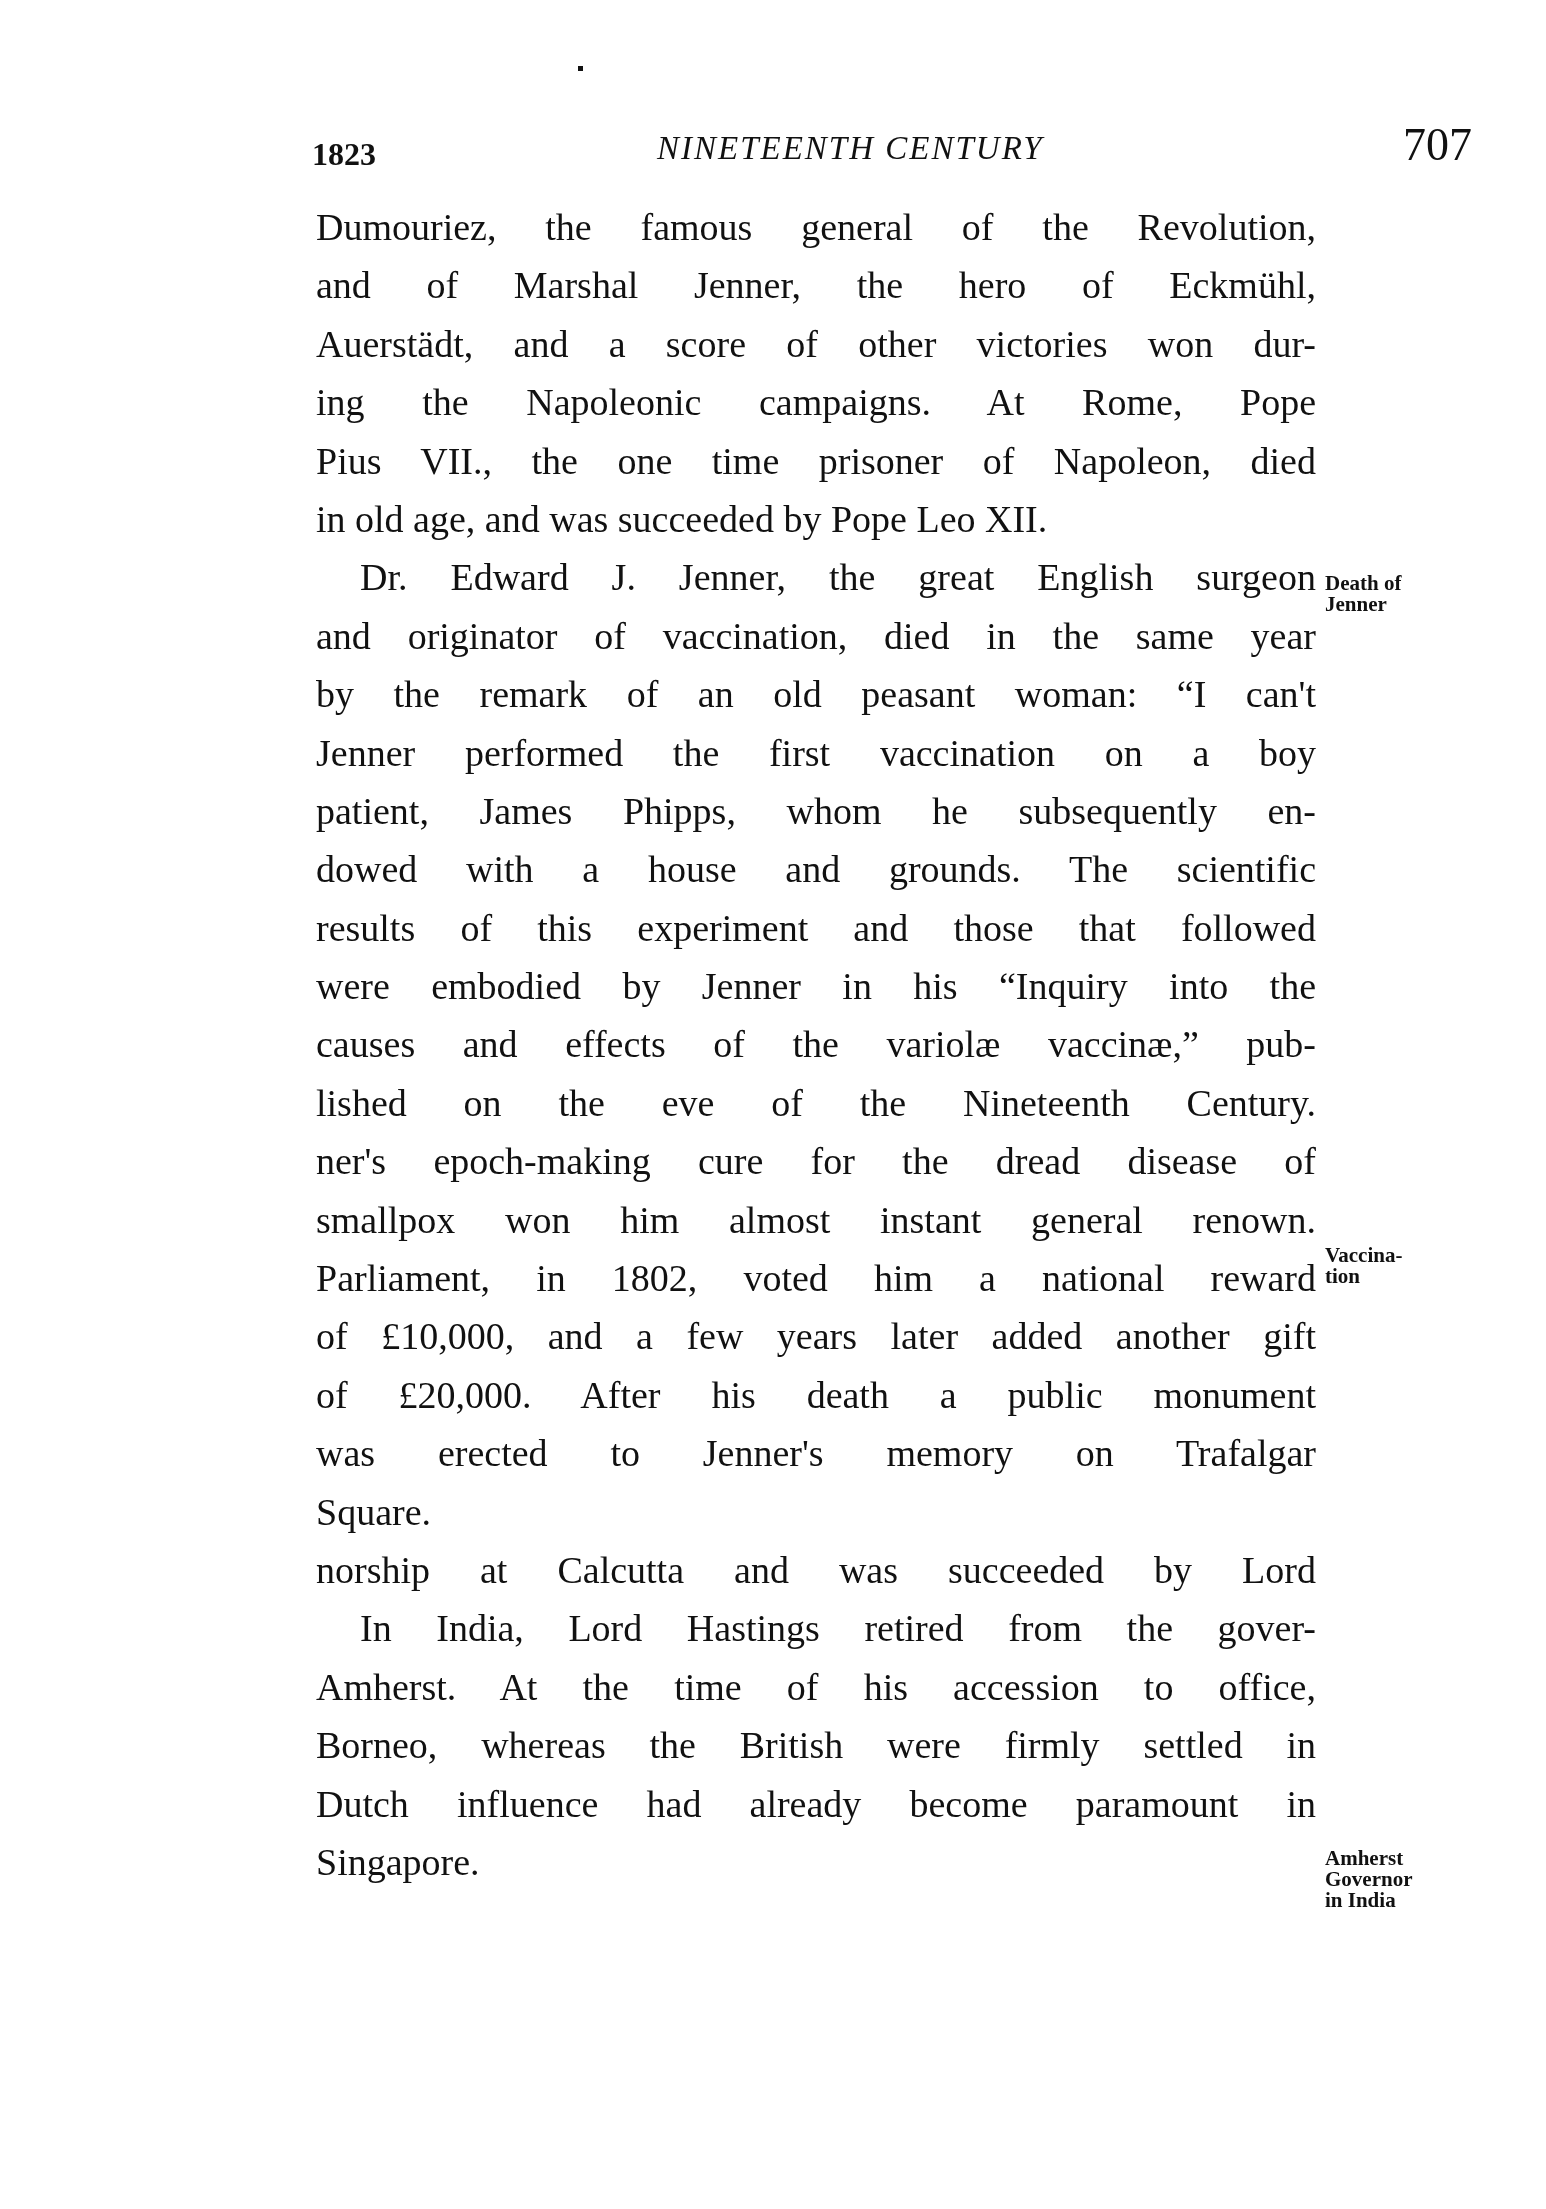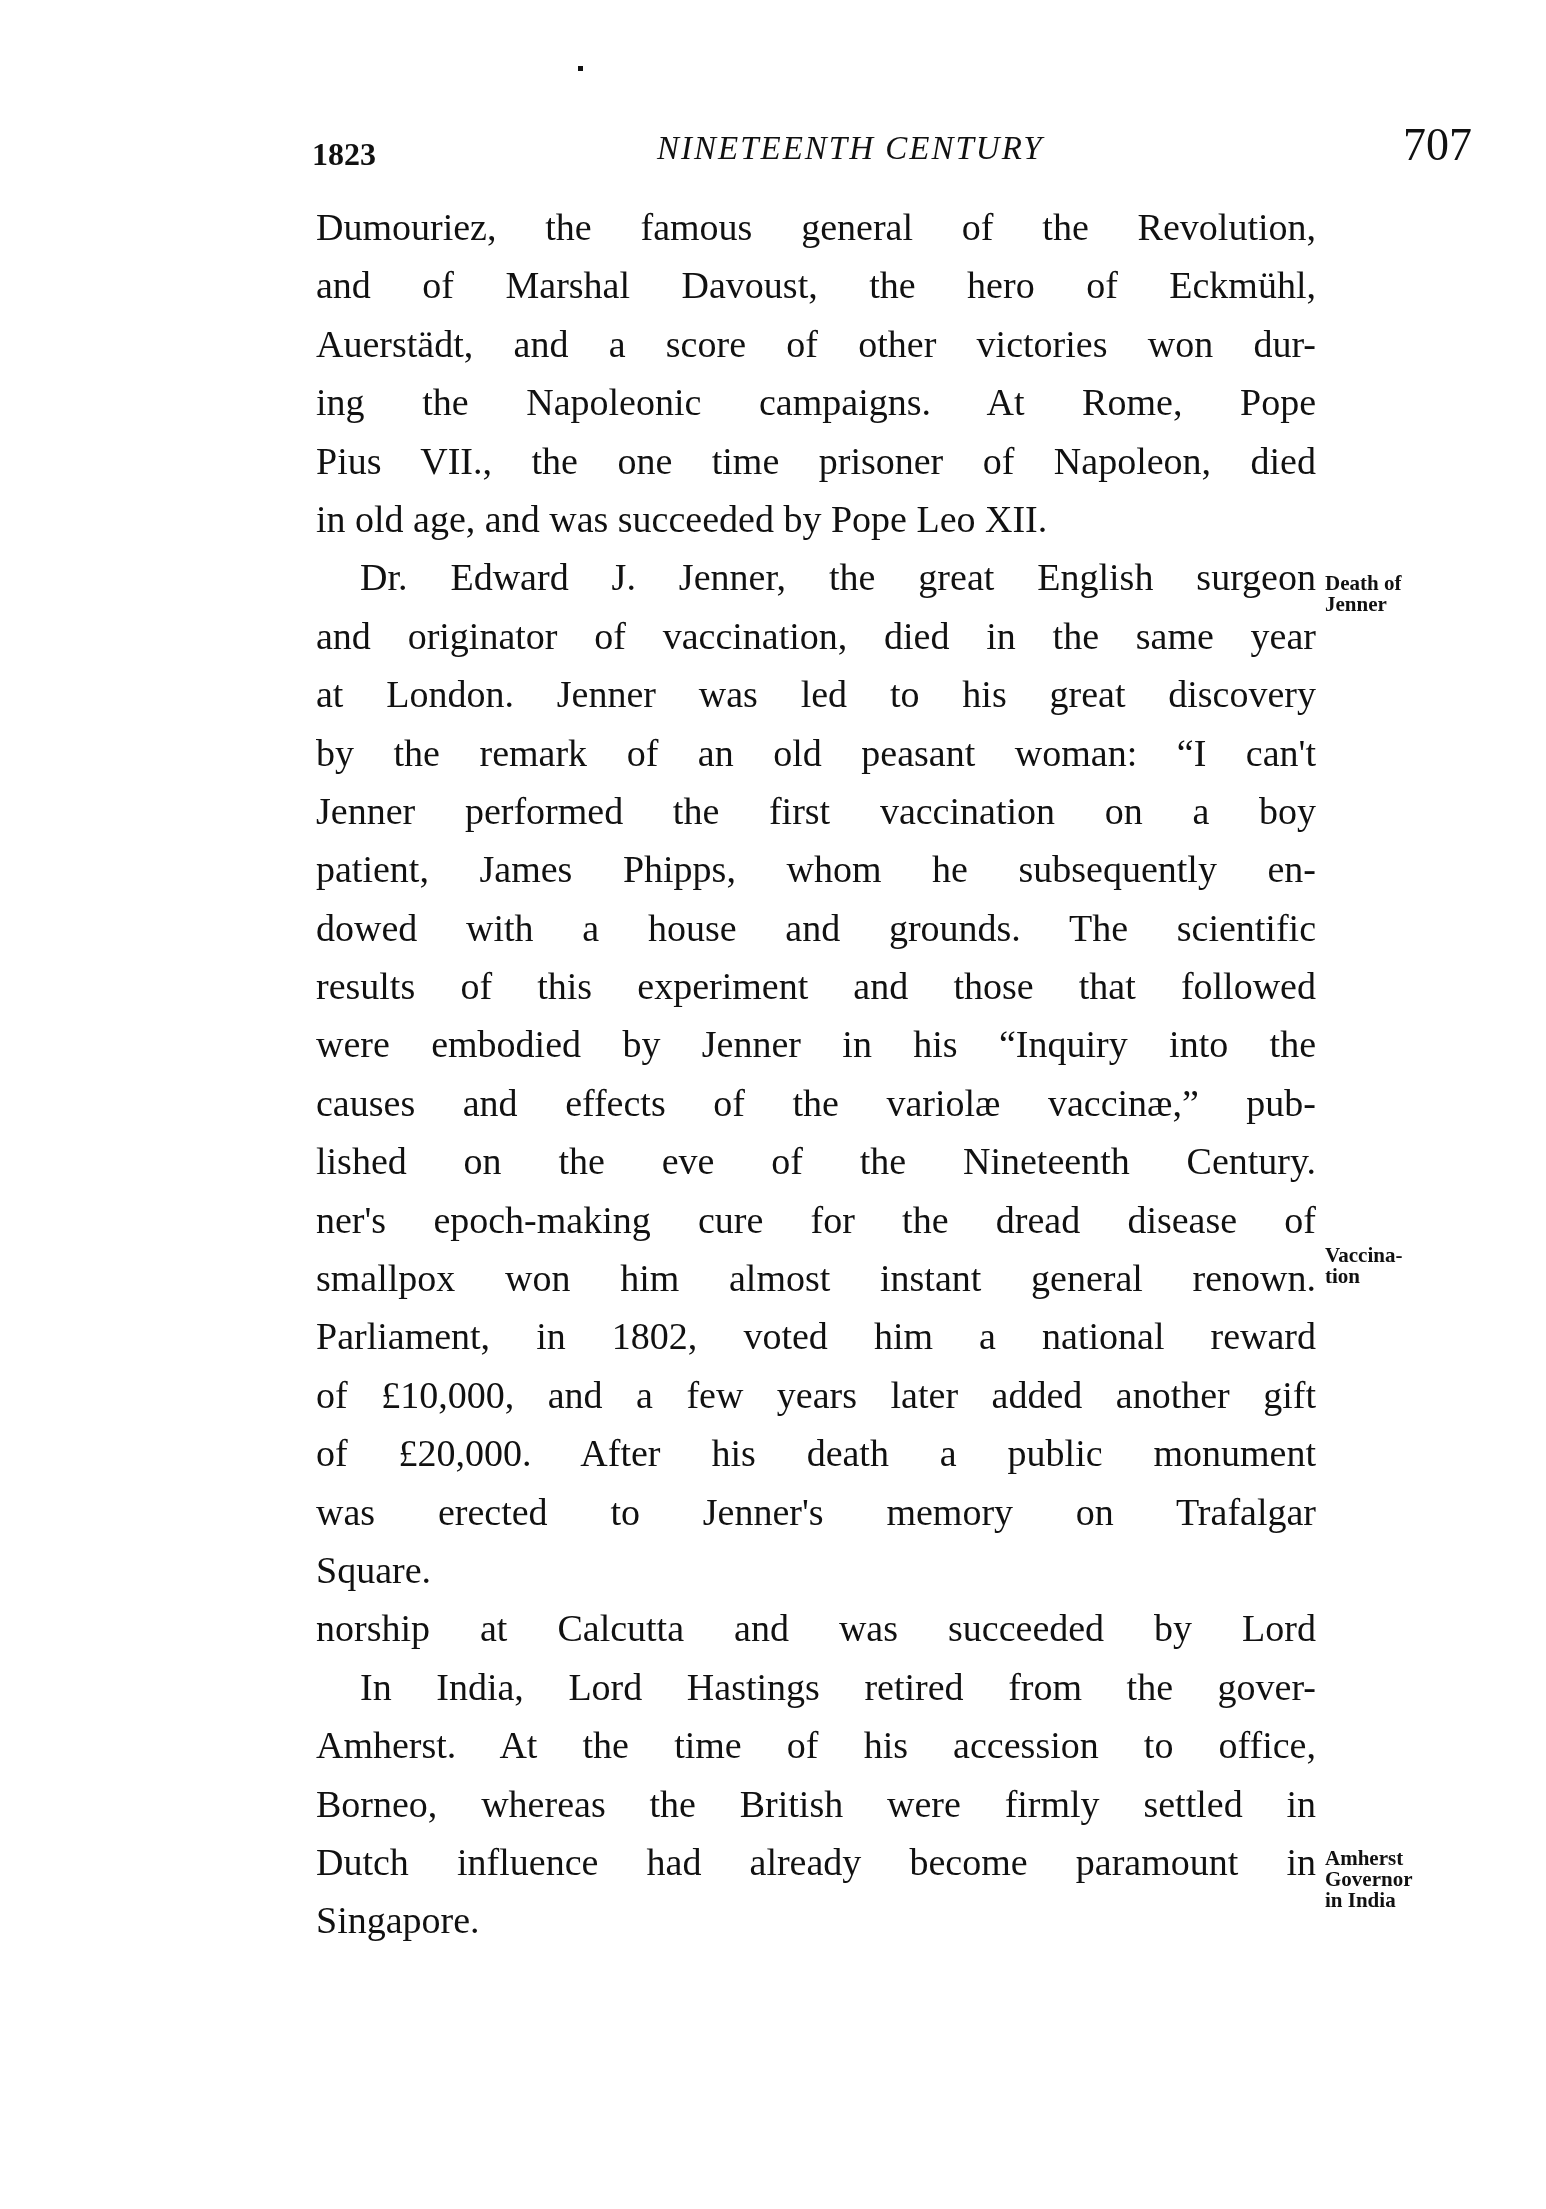--- a/index.html
+++ b/index.html
@@ -30,29 +30,28 @@
 
   <div class="header">
     <span class="hdr-year">1823</span>
     <span class="hdr-title">NINETEENTH CENTURY</span>
     <span class="hdr-page">707</span>
   </div>
 
   <div class="body-text">
 
     <span class="line">Dumouriez, the famous general of the Revolution,</span>
-    <span class="line">and of Marshal Davoust, the hero of Eckmühl,</span>
+    <span class="line">and of Marshal Jenner, the hero of Eckmühl,</span>
     <span class="line">Auerstädt, and a score of other victories won dur-</span>
     <span class="line">ing the Napoleonic campaigns.  At Rome, Pope</span>
     <span class="line">Pius VII., the one time prisoner of Napoleon, died</span>
     <span class="line last">in old age, and was succeeded by Pope Leo XII.</span>
 
     <span class="line indent">Dr. Edward J. Jenner, the great English surgeon</span>
     <span class="line">and originator of vaccination, died in the same year</span>
-    <span class="line">at London.  Jenner was led to his great discovery</span>
     <span class="line">by the remark of an old peasant woman: “I can't</span>
     <span class="line">Jenner performed the first vaccination on a boy</span>
     <span class="line">patient, James Phipps, whom he subsequently en-</span>
     <span class="line">dowed with a house and grounds.  The scientific</span>
     <span class="line">results of this experiment and those that followed</span>
     <span class="line">were embodied by Jenner in his “Inquiry into the</span>
     <span class="line">causes and effects of the variolæ vaccinæ,” pub-</span>
     <span class="line">lished on the eve of the Nineteenth Century.</span>
     <span class="line">ner's epoch-making cure for the dread disease of</span>
     <span class="line">smallpox won him almost instant general renown.</span>

